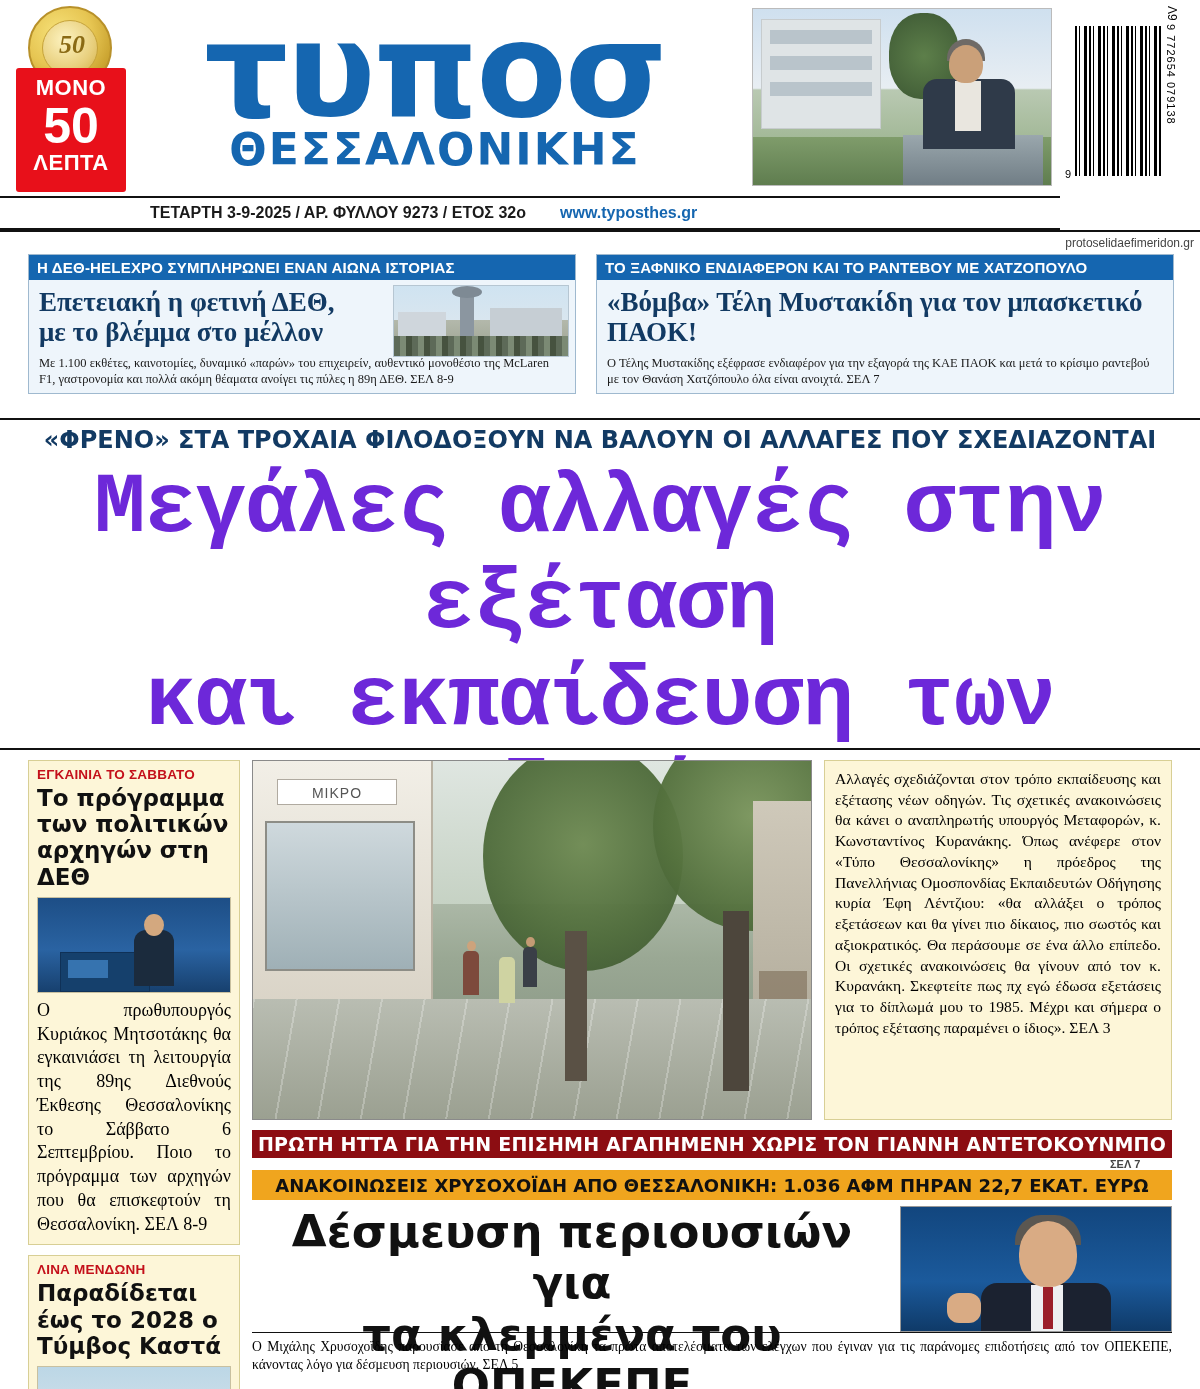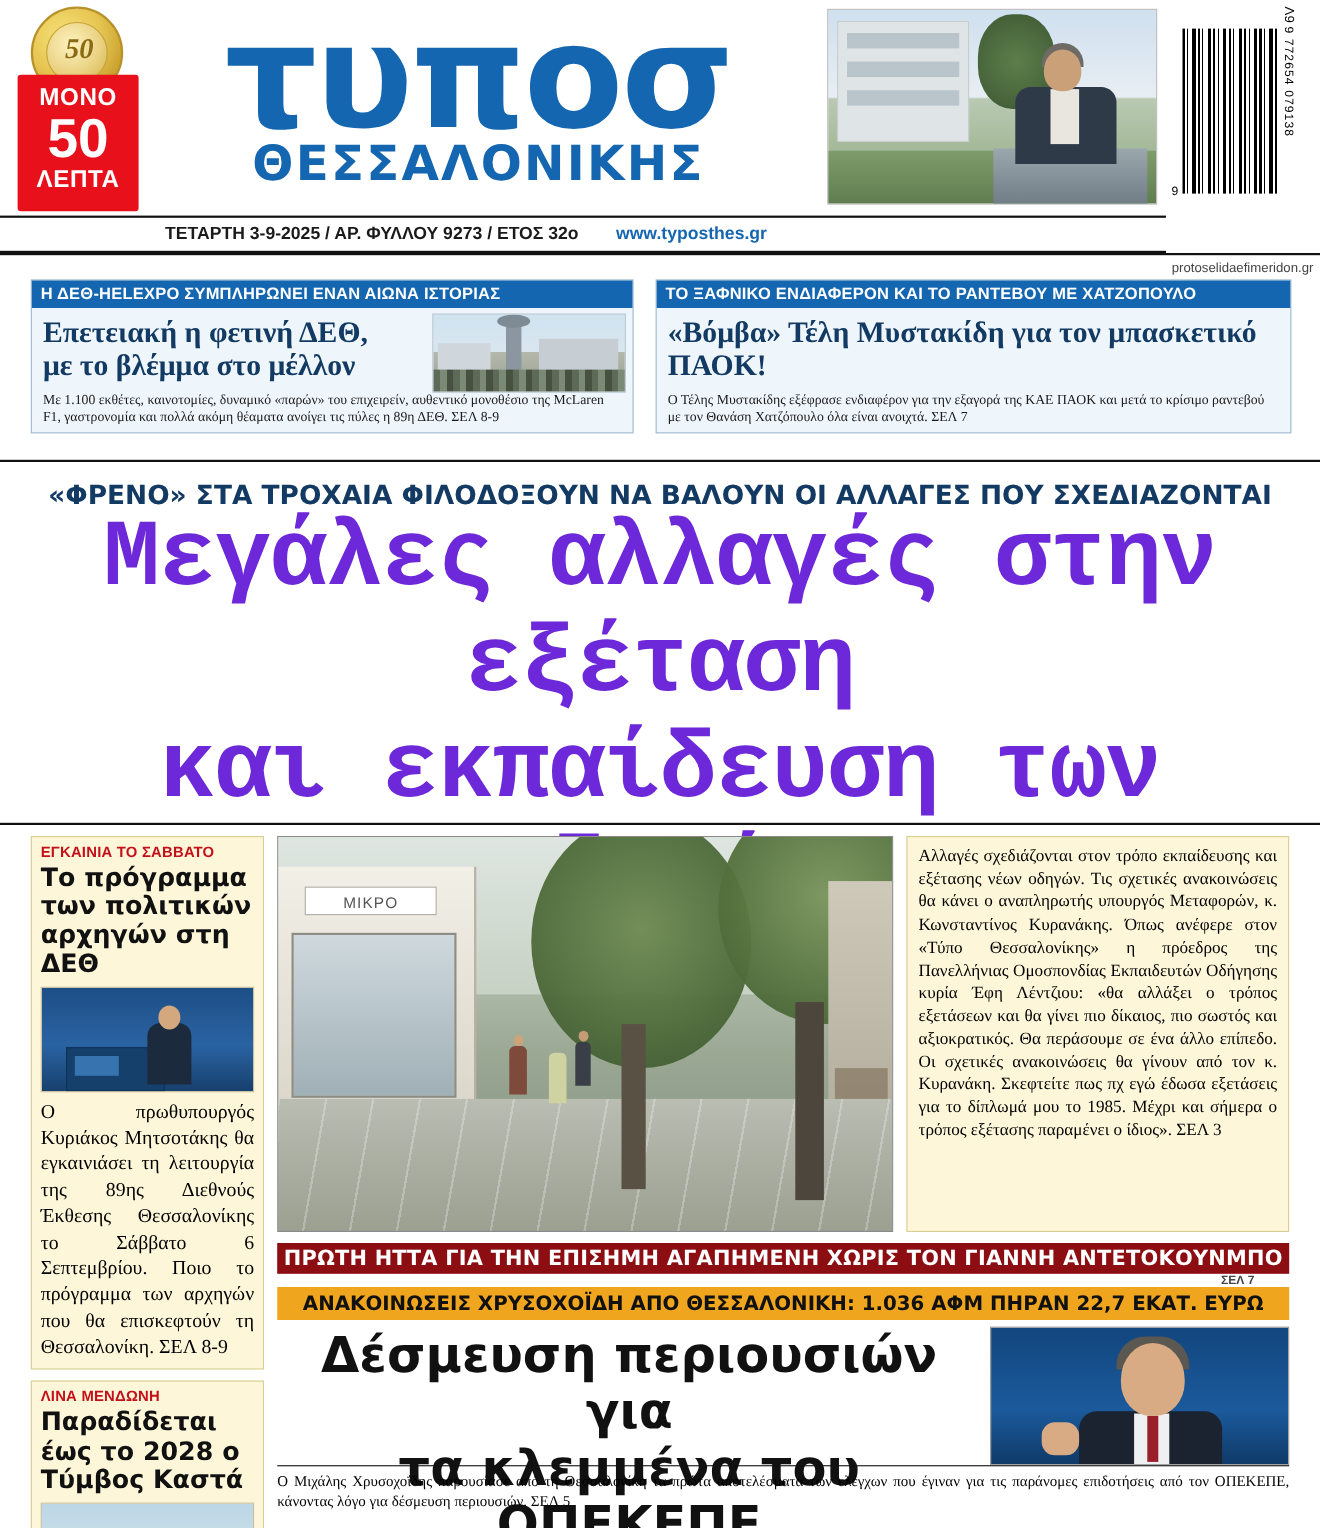--- a/index.html
+++ b/index.html
@@ -108,21 +108,21 @@
   .tp-tower { position:absolute; left:66px; top:6px; width:14px; height:46px; background:#8b96a0; }
   .tp-tower:after { content:""; position:absolute; left:-8px; top:-6px; width:30px; height:12px; border-radius:50%; background:#7e8a94; }
   .tp-b1 { position:absolute; left:4px; top:26px; width:48px; height:30px; background:#cfd6dc; }
   .tp-b2 { position:absolute; left:96px; top:22px; width:72px; height:34px; background:#c6ced4; }
   .tp-crowd { position:absolute; left:0; bottom:0; width:100%; height:20px;
     background:repeating-linear-gradient(90deg,#5d6a58 0 6px,#7b8a74 6px 12px,#46523f 12px 18px); }
 
   
   .main-kicker {
     position:absolute; top:418px; left:0; width:1200px; height:34px;
-    border-top:2px solid #111; border-bottom:0; padding-top:16px;
+    border-top:2px solid #111; border-bottom:0; padding-top:6px;
     text-align:center;
     font-family:"DejaVu Sans", sans-serif; font-weight:bold; font-size:24px; color:#123a63;
   }
   .main-head {
     position:absolute; top:460px; left:20px; width:1160px; text-align:center;
     font-family:Liberation Mono, monospace; font-weight:bold; color:#6d28d9;
     font-size:86px; line-height:1.12; letter-spacing:-1px;
   }
   .main-sub {
     position:absolute; top:712px; left:28px; width:1144px;
@@ -158,21 +158,21 @@
   .l2-p4 { position:absolute; left:114px; bottom:14px; width:28px; height:64px; background:#c7b9a2; border-radius:8px 8px 0 0; }
   .l2-p5 { position:absolute; left:148px; bottom:14px; width:30px; height:68px; background:#2b3b55; border-radius:8px 8px 0 0; }
   .l2-ground { position:absolute; left:0; bottom:0; width:100%; height:16px; background:#9c9381; }
 
   
   .center-photo {
     position:absolute; left:252px; top:0; width:560px; height:360px; border:1px solid #8a8a8a; overflow:hidden;
     background:linear-gradient(180deg,#cfd7cf 0%, #b9c4b5 28%, #9aa894 55%, #7d8a79 100%);
   }
   .cp-sky { position:absolute; left:0; top:0; width:100%; height:40%; background:linear-gradient(180deg,#dfe6e1,#c6d2c4); }
-  .cp-shop { position:absolute; left:0; top:0; width:180px; height:250px; background:linear-gradient(180deg,#f2efe7,#d9d3c6); border-right:2px solid #b9b2a3;margin-top:27px; }
+  .cp-shop { position:absolute; left:0; top:0; width:180px; height:250px; background:linear-gradient(180deg,#f2efe7,#d9d3c6); border-right:2px solid #b9b2a3; }
   .cp-shop-win { position:absolute; left:12px; top:60px; width:150px; height:150px; background:linear-gradient(180deg,#cfd9dd,#9fb0b6); border:2px solid #8d8d86; }
   .cp-sign { position:absolute; left:24px; top:18px; width:120px; height:26px; background:#fff; border:1px solid #b0aaa0;
     font-family:"Liberation Sans",sans-serif; font-size:14px; color:#555; text-align:center; line-height:26px; letter-spacing:1px;}
   .cp-tree1 { position:absolute; left:230px; top:-20px; width:200px; height:230px; border-radius:50%;
     background:radial-gradient(circle at 50% 45%, #6e8a52 0%, #4e6b3a 60%, #3b5430 100%); opacity:.95; }
   .cp-tree2 { position:absolute; left:400px; top:-40px; width:200px; height:210px; border-radius:50%;
     background:radial-gradient(circle at 50% 45%, #7a955c 0%, #54713d 60%, #3f5a31 100%); opacity:.95; }
   .cp-trunk1 { position:absolute; left:312px; top:170px; width:22px; height:150px; background:#5a5145; }
   .cp-trunk2 { position:absolute; left:470px; top:150px; width:26px; height:180px; background:#4d463c; }
   .cp-wall { position:absolute; left:500px; top:40px; width:60px; height:260px; background:linear-gradient(180deg,#cfc9ba,#aea897); }

